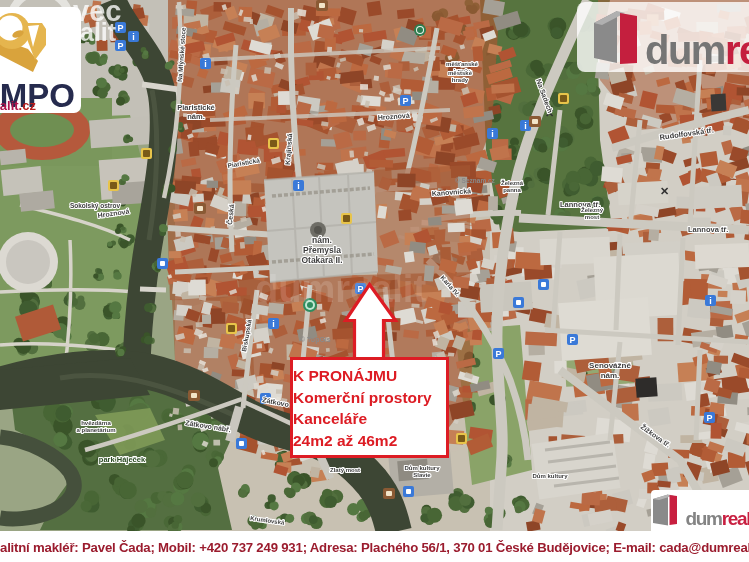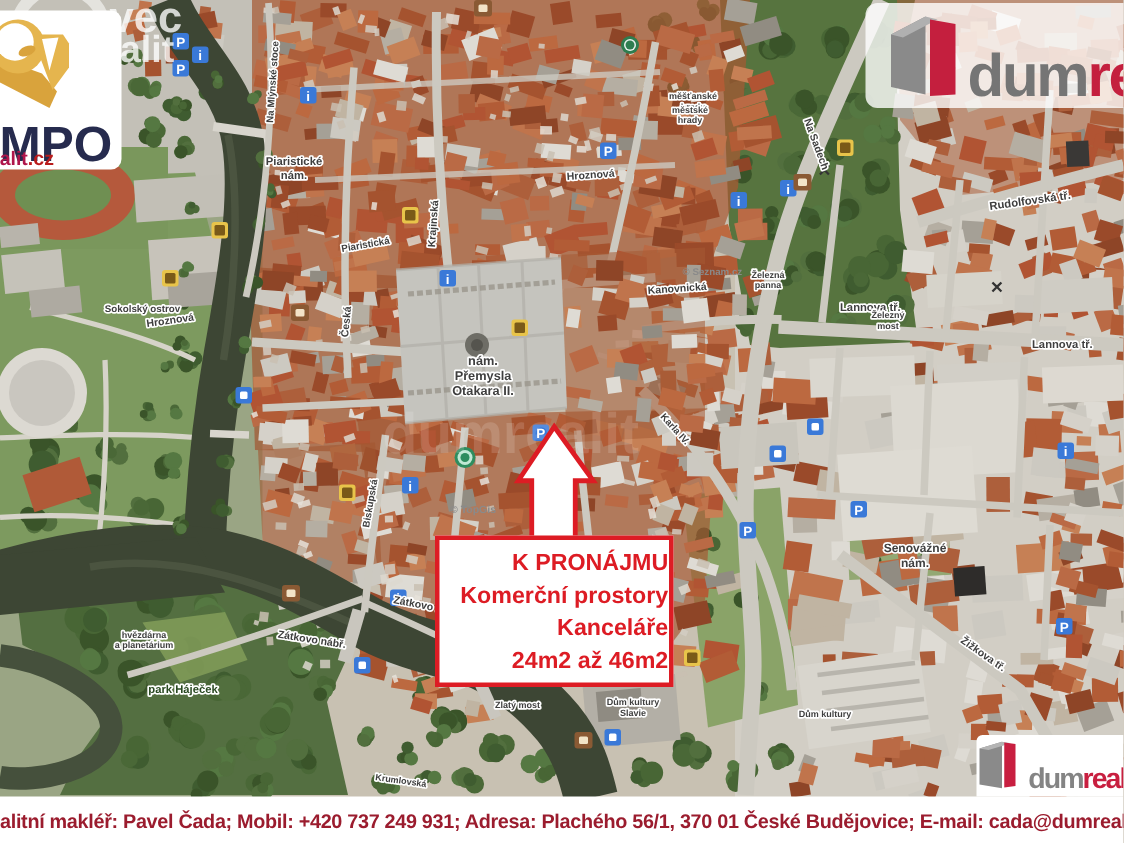--- a/index.html
+++ b/index.html
@@ -2193,21 +2193,21 @@
 
 <text x="80" y="41" font-family="Liberation Sans, sans-serif" font-size="25" font-weight="700" fill="#ffffff" opacity="0.78">alit</text>
 
 <text x="255" y="302" font-family="Liberation Sans, sans-serif" font-size="38" font-weight="700" fill="#ffffff" opacity="0.14">dumrealit</text>
 </svg>
 
 <svg class="abs" style="left:0;top:0" width="749" height="562" viewBox="0 0 749 562">
 <polygon points="369.5,284.5 395.5,320.5 383.5,320.5 383.5,359 354.5,359 354.5,320.5 345.5,320.5" fill="#ffffff" stroke="#dd1c24" stroke-width="3.2" stroke-linejoin="miter"></polygon>
 </svg>
 
-<div class="abs" style="left:290px;top:357px;width:152.5px;height:89.8px;background:#ffffff;border:3px solid #dd1c24;text-align:right;color:#dd1c24;font-weight:bold;font-size:15.5px;line-height:21.5px;padding-top:5px;">K PRONÁJMU<br>Komerční prostory<br>Kanceláře<br>24m2 až 46m2</div>
+<div class="abs" style="left:290px;top:357px;width:152.5px;height:89.8px;background:#ffffff;border:3px solid #dd1c24;text-align:left;color:#dd1c24;font-weight:bold;font-size:15.5px;line-height:21.5px;padding-top:5px;">K PRONÁJMU<br>Komerční prostory<br>Kanceláře<br>24m2 až 46m2</div>
 
 <div class="abs" style="left:0;top:531px;width:749px;height:31px;background:#ffffff;"></div>
 
 <div class="abs" style="left:0px;top:539.5px;color:#9b1c2e;font-weight:bold;font-size:13.2px;white-space:nowrap;letter-spacing:-0.2px;">alitní makléř: Pavel Čada; Mobil: +420 737 249 931; Adresa: Plachého 56/1, 370 01 České Budějovice; E-mail: cada@dumreali</div>
 
 <div class="abs" style="left:651px;top:490px;width:98px;height:41px;background:#ffffff;border-radius:4px 0 0 0;"></div>
 
 <svg class="abs" style="left:651px;top:490px" width="98" height="46" viewBox="0 0 98 46">
 <polygon points="2,9 17,4.5 17,35.5 2,33" fill="#8a8a8a"></polygon>
 <polygon points="2,9 17,4.5 23,5.5 8,10" fill="#b4b4b4"></polygon>

